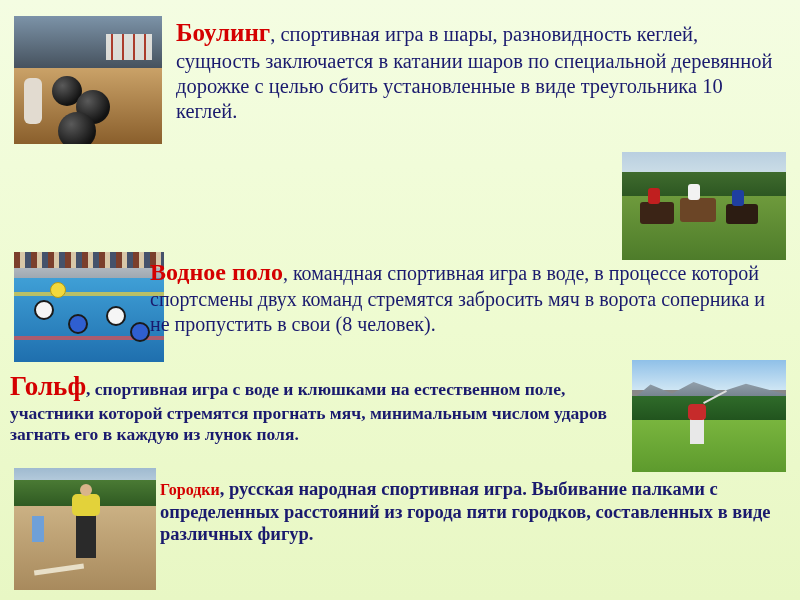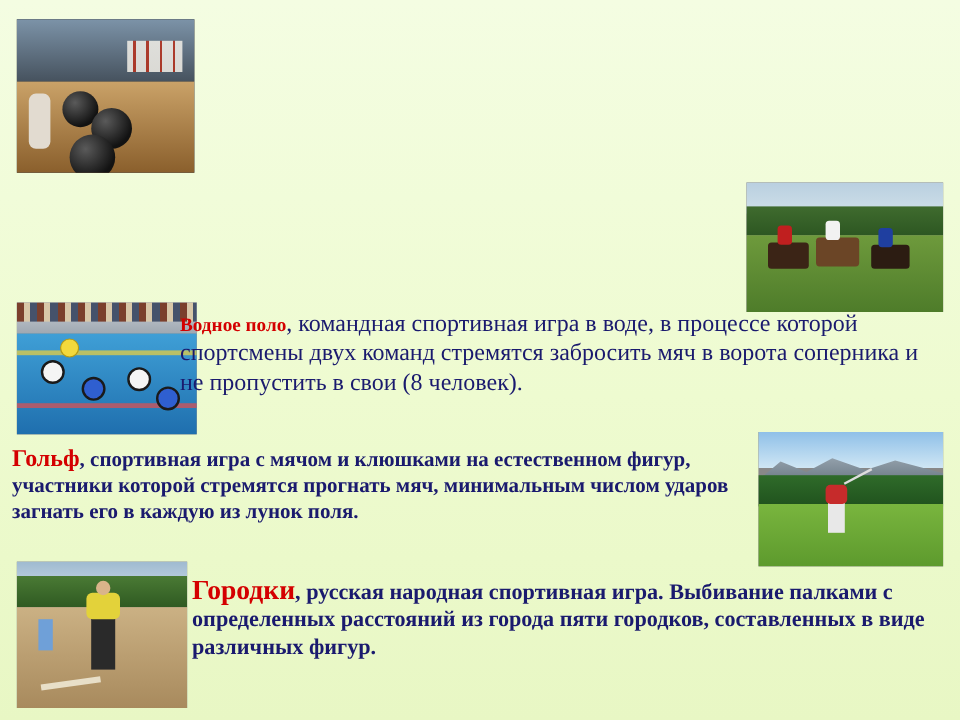--- a/index.html
+++ b/index.html
@@ -114,20 +114,23 @@
   <div class="photo ph-bowling">
     <div class="lanes"></div>
     <div class="lane-floor"></div>
     <div class="pins"></div>
     <div class="person"></div>
     <div class="ball b1"></div>
     <div class="ball b2"></div>
     <div class="ball b3"></div>
   </div>
 
+  <div class="entry txt" style="left:176px; top:18px; width:610px; font-size:20.5px;">
+    <span class="term" style="font-size:25px;">Боулинг</span><span>, спортивная игра в шары, разновидность кеглей, сущность заключается в катании шаров по специальной деревянной дорожке с целью сбить установленные в виде треугольника 10 кеглей.</span>
+  </div>
 
   <div class="photo ph-polo">
     <div class="sky"></div>
     <div class="trees"></div>
     <div class="ground"></div>
     <div class="h h1"></div>
     <div class="r1"></div>
     <div class="h h2"></div>
     <div class="r2"></div>
     <div class="h h3"></div>
@@ -142,45 +145,45 @@
     <div class="lane l1"></div>
     <div class="lane l2"></div>
     <div class="ballw"></div>
     <div class="cap c1"></div>
     <div class="cap c2"></div>
     <div class="cap c3"></div>
     <div class="cap c4"></div>
   </div>
 
   <div class="entry txt" style="left:150px; top:258px; width:636px; font-size:20px;">
-    <span class="term" style="font-size:16px;">Водное поло</span><span>, командная спортивная игра в воде, в процессе которой спортсмены двух команд стремятся забросить мяч в ворота соперника и не пропустить в свои (8 человек).</span>
+    <span class="term" style="font-size:24px;">Водное поло</span><span>, командная спортивная игра в воде, в процессе которой спортсмены двух команд стремятся забросить мяч в ворота соперника и не пропустить в свои (8 человек).</span>
   </div>
 
   <div class="photo ph-golf">
     <div class="sky"></div>
     <div class="mount"></div>
     <div class="trees"></div>
     <div class="ground"></div>
     <div class="golfer-b"></div>
     <div class="golfer-t"></div>
     <div class="club"></div>
   </div>
 
   <div class="entry txt" style="left:10px; top:370px; width:640px; font-size:17.5px; font-weight:bold;">
-    <span class="term" style="font-size:20px;">Гольф</span><span>, спортивная игра с мячом и клюшками на естественном фигур, участники которой стремятся прогнать мяч, минимальным числом ударов загнать его в каждую из лунок поля.</span>
+    <span class="term" style="font-size:27px;">Гольф</span><span>, спортивная игра с воде и клюшками на естественном поле, участники которой стремятся прогнать мяч, минимальным числом ударов загнать его в каждую из лунок поля.</span>
   </div>
 
   <div class="photo ph-gorodki">
     <div class="sky"></div>
     <div class="trees"></div>
     <div class="ground"></div>
     <div class="kid"></div>
     <div class="sticks"></div>
     <div class="man-b"></div>
     <div class="man-t"></div>
     <div class="man-h"></div>
   </div>
 
   <div class="entry txt" style="left:160px; top:478px; width:620px; font-size:18.5px; font-weight:bold;">
-    <span class="term" style="font-size:23px;">Городки</span><span>, русская народная спортивная игра. Выбивание палками с определенных расстояний из города пяти городков, составленных в виде различных фигур.</span>
+    <span class="term" style="font-size:16px;">Городки</span><span>, русская народная спортивная игра. Выбивание палками с определенных расстояний из города пяти городков, составленных в виде различных фигур.</span>
   </div>
 
 </div>
 
 </body></html>

